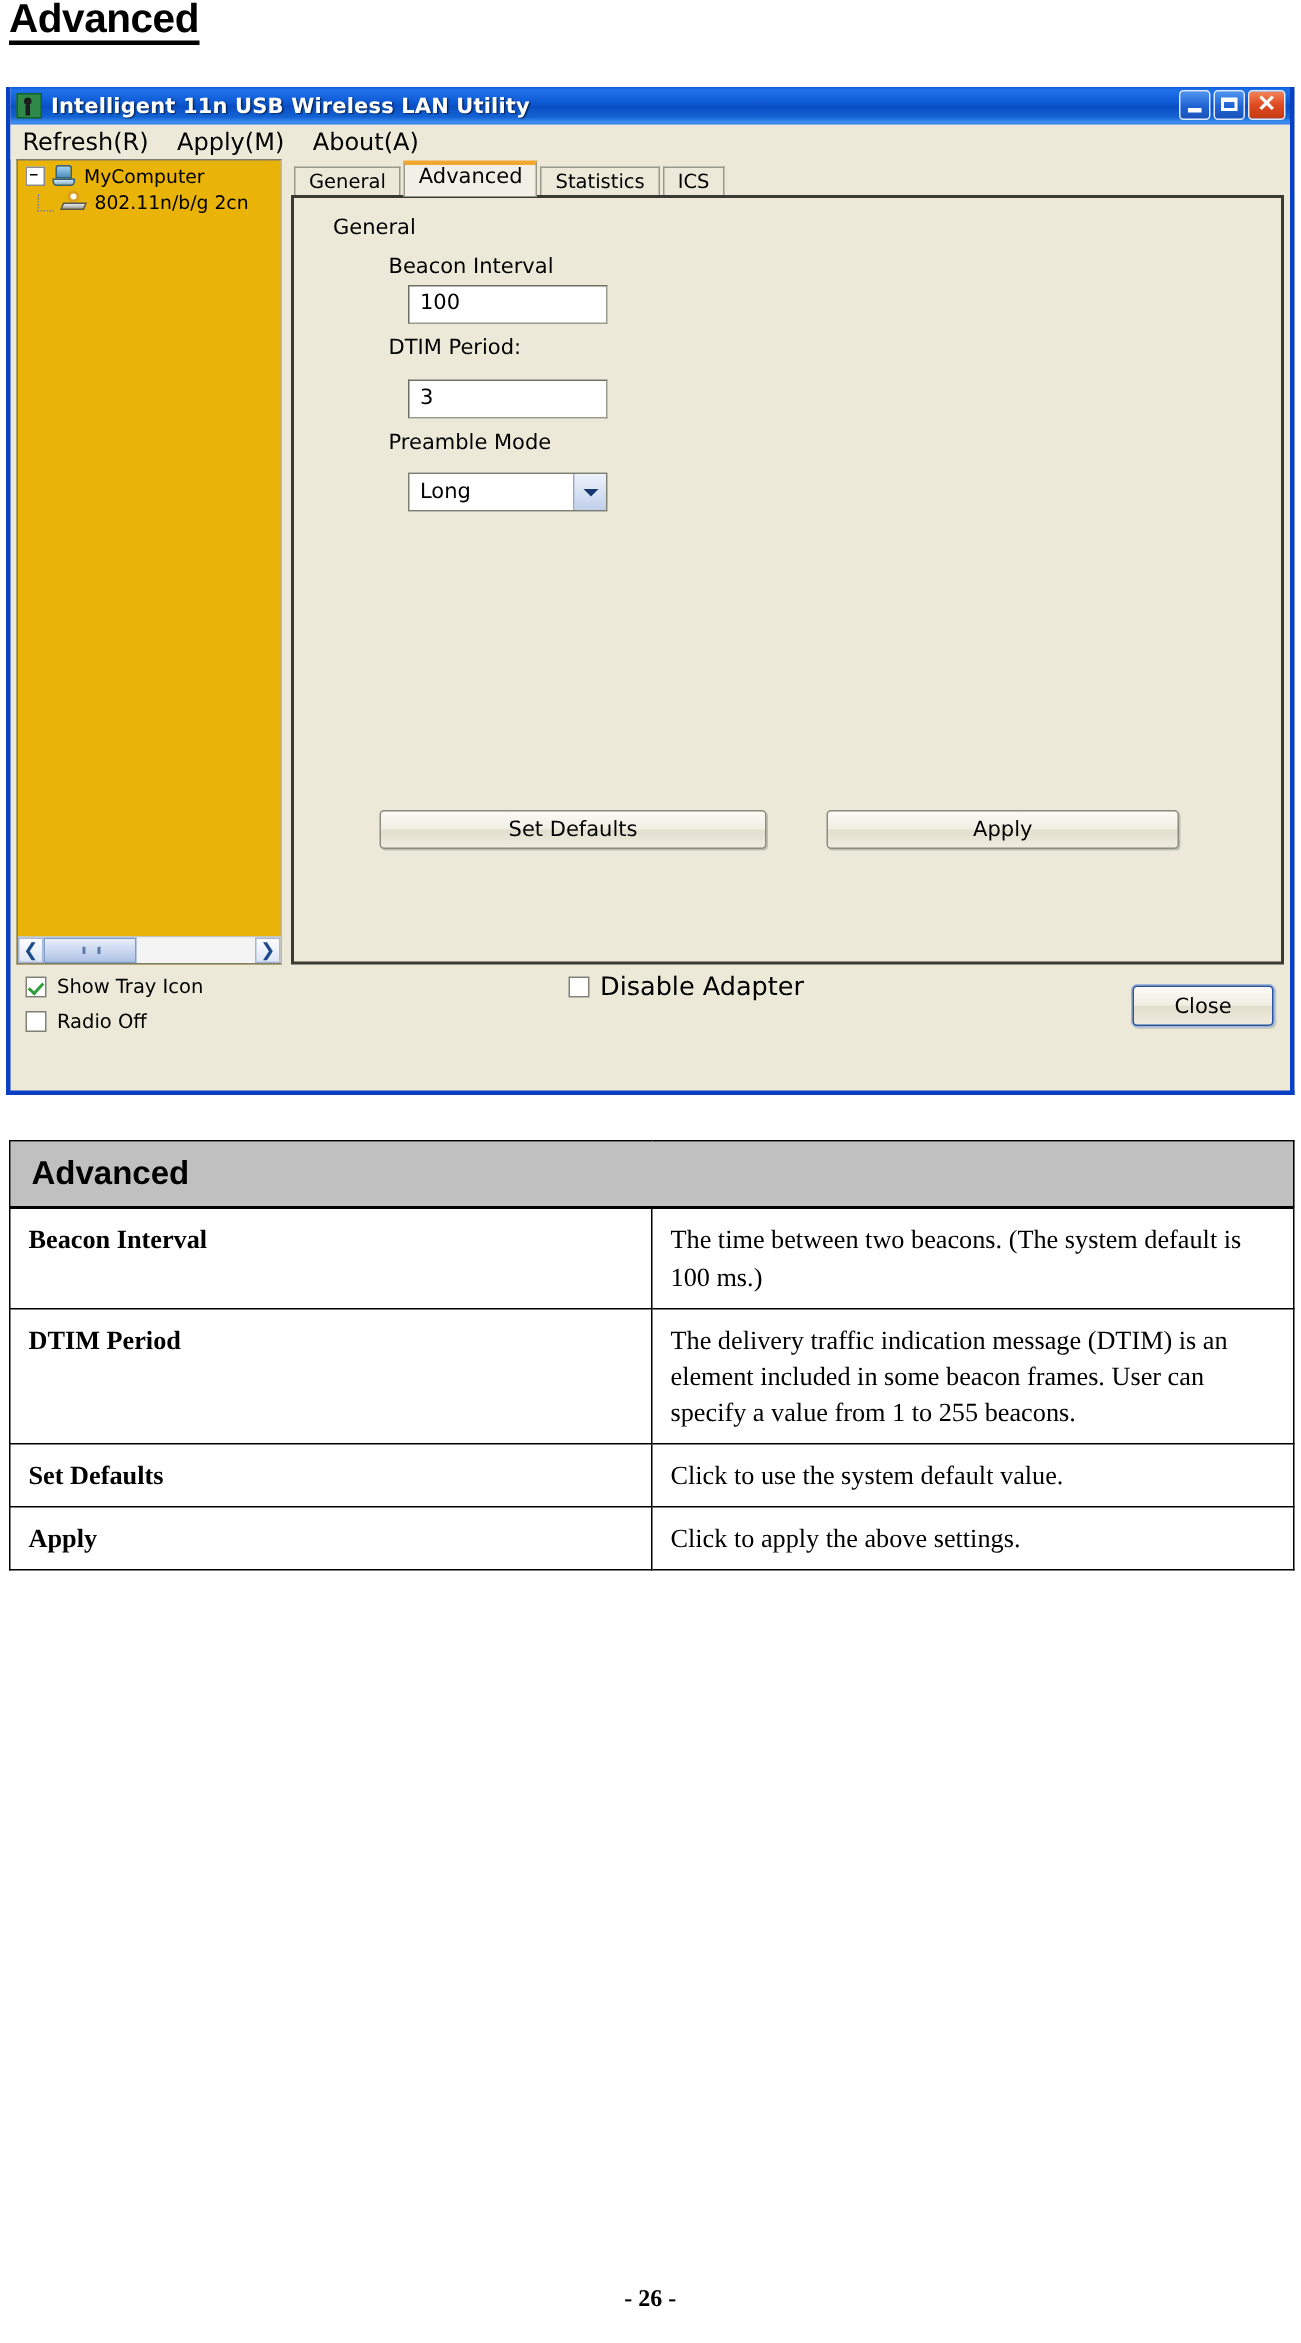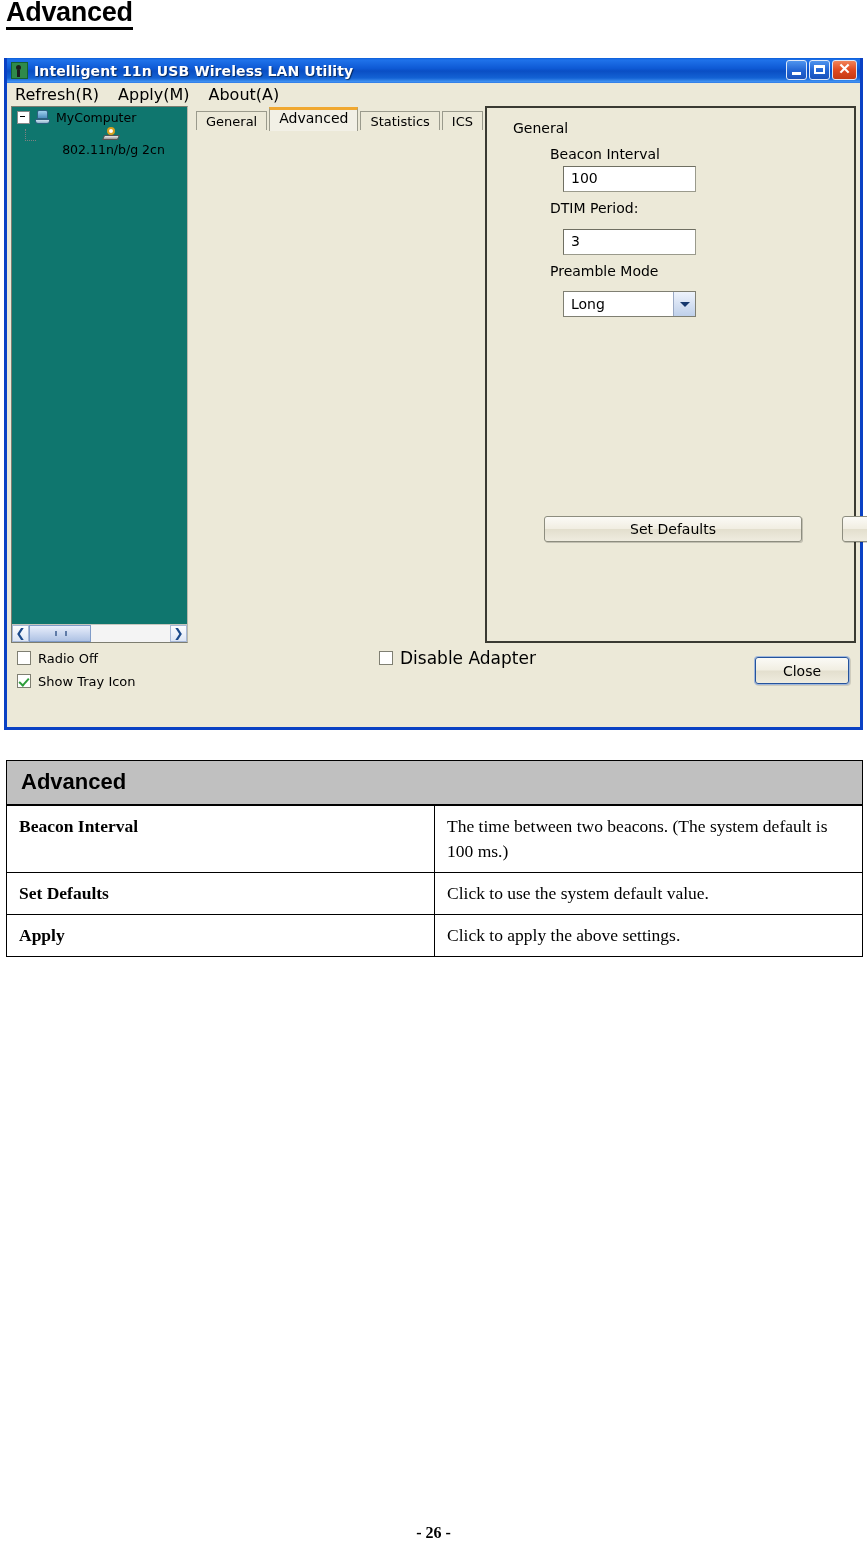--- a/index.html
+++ b/index.html
@@ -150,36 +150,36 @@
 
   
   .win-body {
     display: flex;
     padding: 0 4px;
     height: 537px;
     box-sizing: border-box;
   }
   .tree-panel {
     width: 177px;
-    background: #0f766e;
+    background: #eab308;
     border: 1px solid #7d7d70;
     border-right-color: #b9b8ab;
     box-sizing: border-box;
     position: relative;
     flex: 0 0 auto;
   }
   .tree-row {
     display: flex;
     align-items: center;
     font-size: 12.5px;
     color: #000;
     padding: 3px 0 0 5px;
     white-space: nowrap;
   }
-  .tree-row.child { padding-left: 28px; padding-top: 2px; flex-direction: column; }
+  .tree-row.child { padding-left: 28px; padding-top: 2px; }
   .expander {
     width: 11px; height: 11px;
     border: 1px solid #8a8a8a;
     background: #fff;
     position: relative;
     margin-right: 5px;
     flex: 0 0 auto;
   }
   .expander::before {
     content: "";
@@ -295,21 +295,21 @@
     border-left: 1px solid #5f7ba8;
     border-right: 1px solid #5f7ba8;
     box-shadow: inset 3px 0 0 -2px #5f7ba8, inset -3px 0 0 -2px #5f7ba8;
   }
 
   
   .tab-area {
     flex: 1;
     margin-left: 6px;
     display: flex;
-    flex-direction: row;
+    flex-direction: column;
     min-width: 0;
   }
   .tab-strip {
     display: flex;
     align-items: flex-end;
     height: 24px;
     padding-left: 2px;
   }
   .tab {
     font-size: 13px;
@@ -586,43 +586,47 @@
         </div>
 
         <div class="btn" style="left:57px; top:408px; width:258px;">Set Defaults</div>
         <div class="btn" style="left:355px; top:408px; width:235px;">Apply</div>
       </div>
     </div>
   </div>
 
   <div class="win-footer">
     <div class="cb-row">
+      <div class="checkbox checked"></div>
+      <span>Show Tray Icon</span>
+    </div>
+    <div class="cb-row">
       <div class="checkbox"></div>
       <span>Radio Off</span>
-    </div>
-    <div class="cb-row">
-      <div class="checkbox checked"></div>
-      <span>Show Tray Icon</span>
     </div>
     <div class="cb-disable">
       <div class="checkbox"></div>
       <span>Disable Adapter</span>
     </div>
     <div class="close-btn">Close</div>
   </div>
 </div>
 
 <table class="doc-table">
   <tbody>
     <tr class="header-row">
       <td colspan="2">Advanced</td>
     </tr>
     <tr>
       <td class="term">Beacon Interval</td>
       <td>The time between two beacons. (The system default is 100 ms.)</td>
+    </tr>
+    <tr>
+      <td class="term">DTIM Period</td>
+      <td>The delivery traffic indication message (DTIM) is an element included in some beacon frames. User can specify a value from 1 to 255 beacons.</td>
     </tr>
     <tr>
       <td class="term">Set Defaults</td>
       <td>Click to use the system default value.</td>
     </tr>
     <tr>
       <td class="term">Apply</td>
       <td>Click to apply the above settings.</td>
     </tr>
   </tbody>

